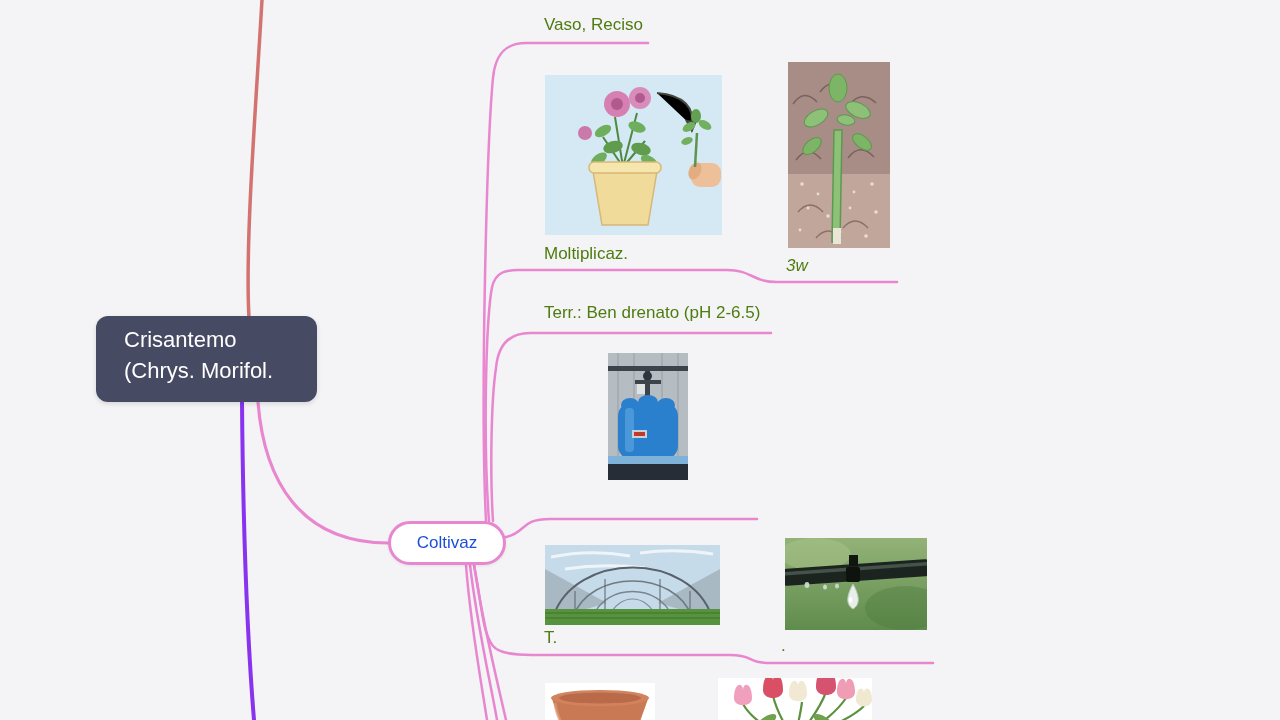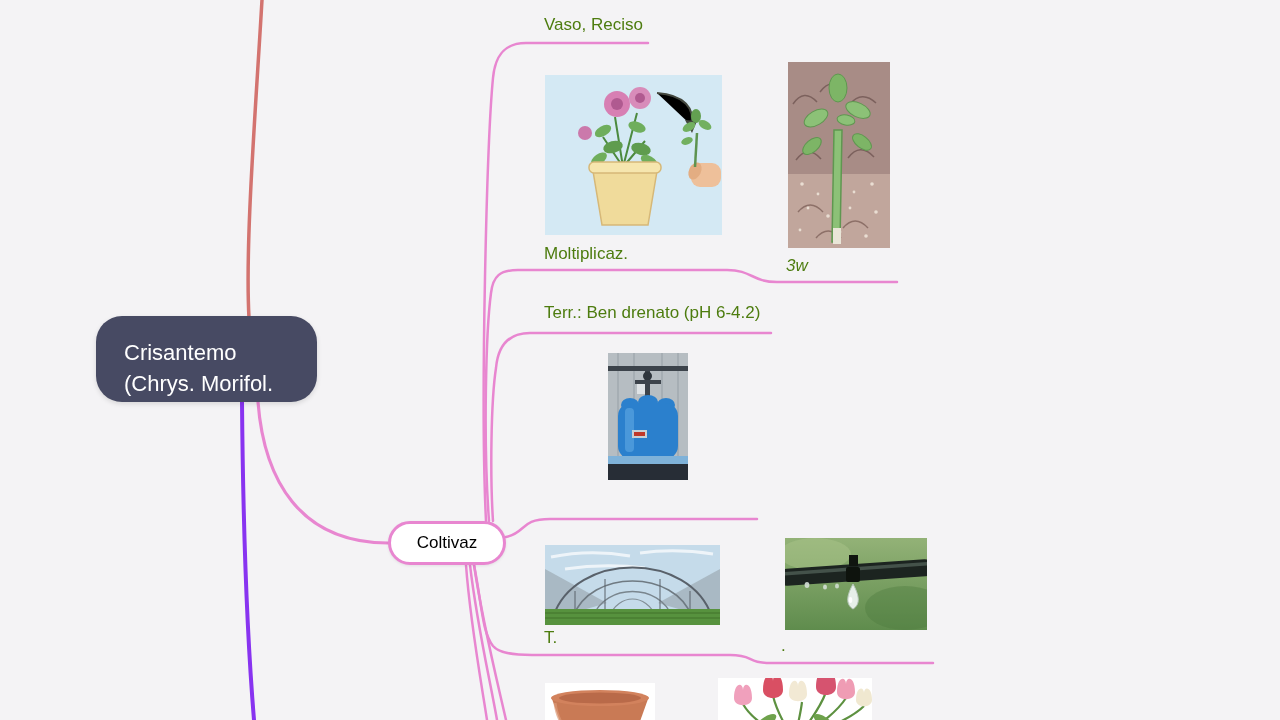--- a/index.html
+++ b/index.html
@@ -5,30 +5,30 @@
   html,body{margin:0;padding:0;}
   .canvas{
     position:relative;width:1280px;height:720px;overflow:hidden;
     background:#f4f3f5;
     font-family:"Liberation Sans", sans-serif;
   }
   .lines{position:absolute;left:0;top:0;width:1280px;height:720px;z-index:1;}
   .node,.label,.img{position:absolute;z-index:2;}
   .root-node{
     left:96px;top:316px;width:221px;height:86px;
-    background:#474a63;border-radius:26px;
+    background:#474a63;border-radius:12px;
     color:#ffffff;font-size:22px;line-height:31px;
-    padding:21px 0 0 28px;box-sizing:border-box;
+    padding:8px 0 0 28px;box-sizing:border-box;
     box-shadow:0 2px 5px rgba(0,0,0,0.12);
   }
   .coltivaz-node{
     left:388px;top:521px;width:118px;height:44px;
     background:#ffffff;border:3px solid #e886d0;border-radius:22px;
     box-sizing:border-box;display:flex;align-items:center;justify-content:center;
-    color:#000000;font-size:17px;
+    color:#1d4ed8;font-size:17px;
     box-shadow:0 1px 3px rgba(0,0,0,0.08);
   }
   .label{color:#4d7c0f;font-size:17px;white-space:nowrap;}
   .lbl-vaso{left:544px;top:15px;}
   .lbl-molt{left:544px;top:244px;text-align:center;}
   .lbl-3w{left:786px;top:256px;font-style:italic;}
   .lbl-terr{left:544px;top:303px;}
   .lbl-conc{left:544px;top:492px;}
   .lbl-t{left:544px;top:628px;}
   .lbl-dot{left:781px;top:636px;}
@@ -74,21 +74,21 @@
     <div>(Chrys. Morifol.</div>
   </div>
 
   <div class="node coltivaz-node">
     <span>Coltivaz</span>
   </div>
 
   <div class="label lbl-vaso">Vaso, Reciso</div>
   <div class="label lbl-molt">Moltiplicaz.</div>
   <div class="label lbl-3w">3w</div>
-  <div class="label lbl-terr">Terr.: Ben drenato (pH 6-4.2)</div>
+  <div class="label lbl-terr">Terr.: Ben drenato (pH 2-6.5)</div>
   <div class="label lbl-t">T.</div>
   <div class="label lbl-dot">.</div>
 
   <div class="img img-propagation">
     <svg viewBox="0 0 177 160">
       <rect width="177" height="160" fill="#d4e9f4"></rect>
       <path d="M112,18 C140,20 150,34 146,50" stroke="#44483f" stroke-width="2"></path>
       <polygon points="140,45 147,58 152,46" fill="#44483f"></polygon>
       <path d="M78,92 L70,42 M78,92 L92,38 M78,92 L58,62 M78,92 L100,66" stroke="#4c8a3f" stroke-width="2"></path>
       <ellipse cx="58" cy="56" rx="9" ry="5" fill="#6fae5c" transform="rotate(-30 58 56)"></ellipse>

